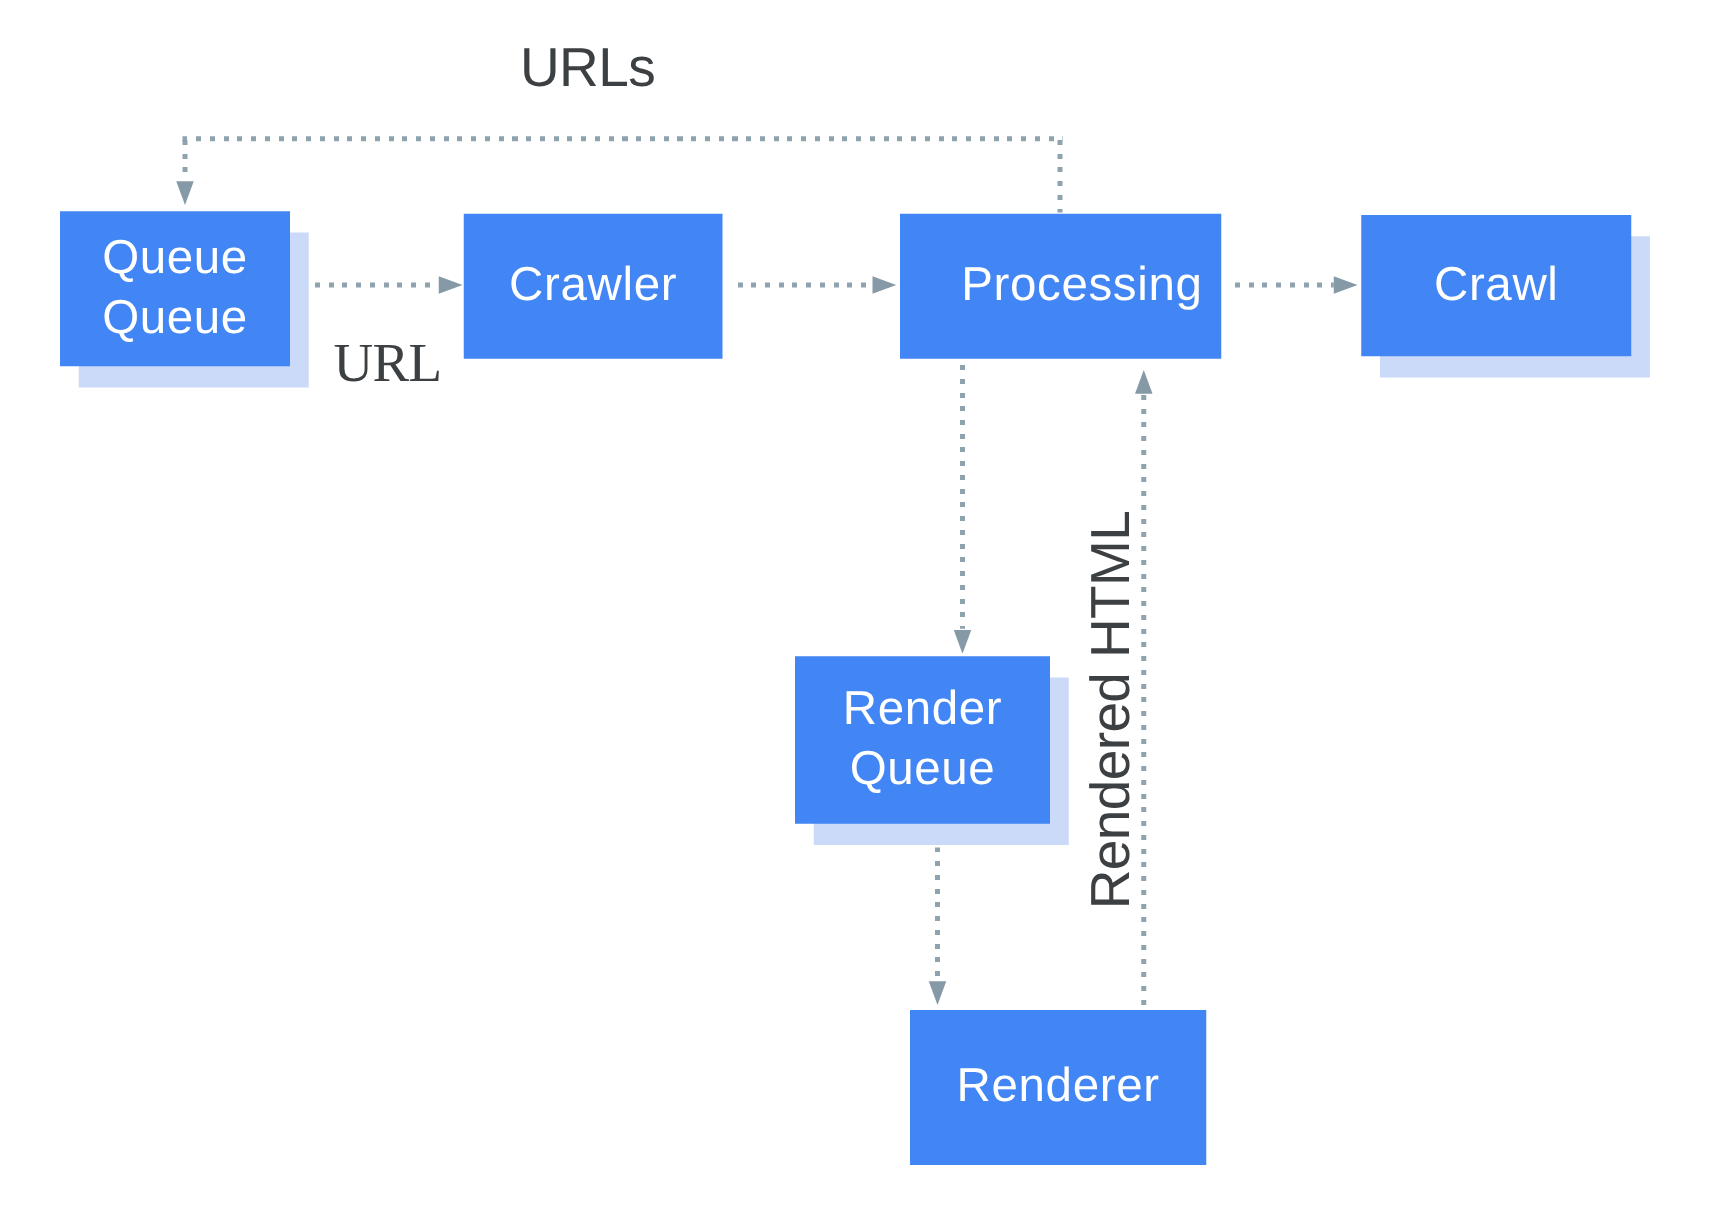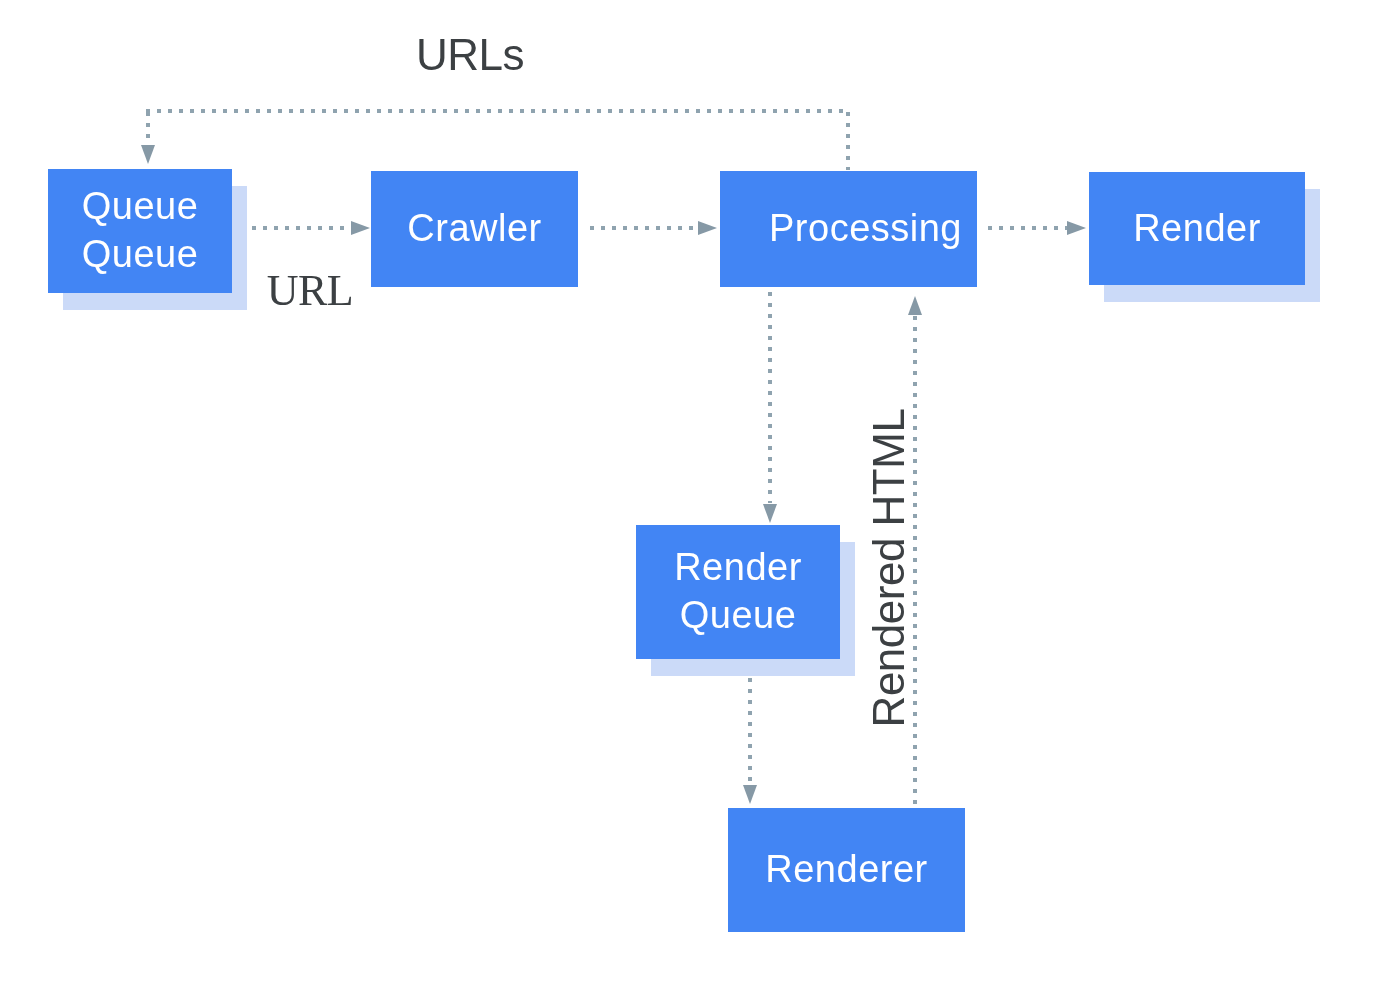--- a/index.html
+++ b/index.html
@@ -145,21 +145,21 @@
 
   <div class="node node-crawler">
     <span>Crawler</span>
   </div>
 
   <div class="node node-processing">
     <span>Processing</span>
   </div>
 
   <div class="node node-index has-shadow">
-    <span>Render</span>
+    <span>Crawl</span>
   </div>
 
   <div class="node node-render-queue has-shadow">
     <span>Render Queue</span>
   </div>
 
   <div class="node node-renderer">
     <span>Renderer</span>
   </div>
 

